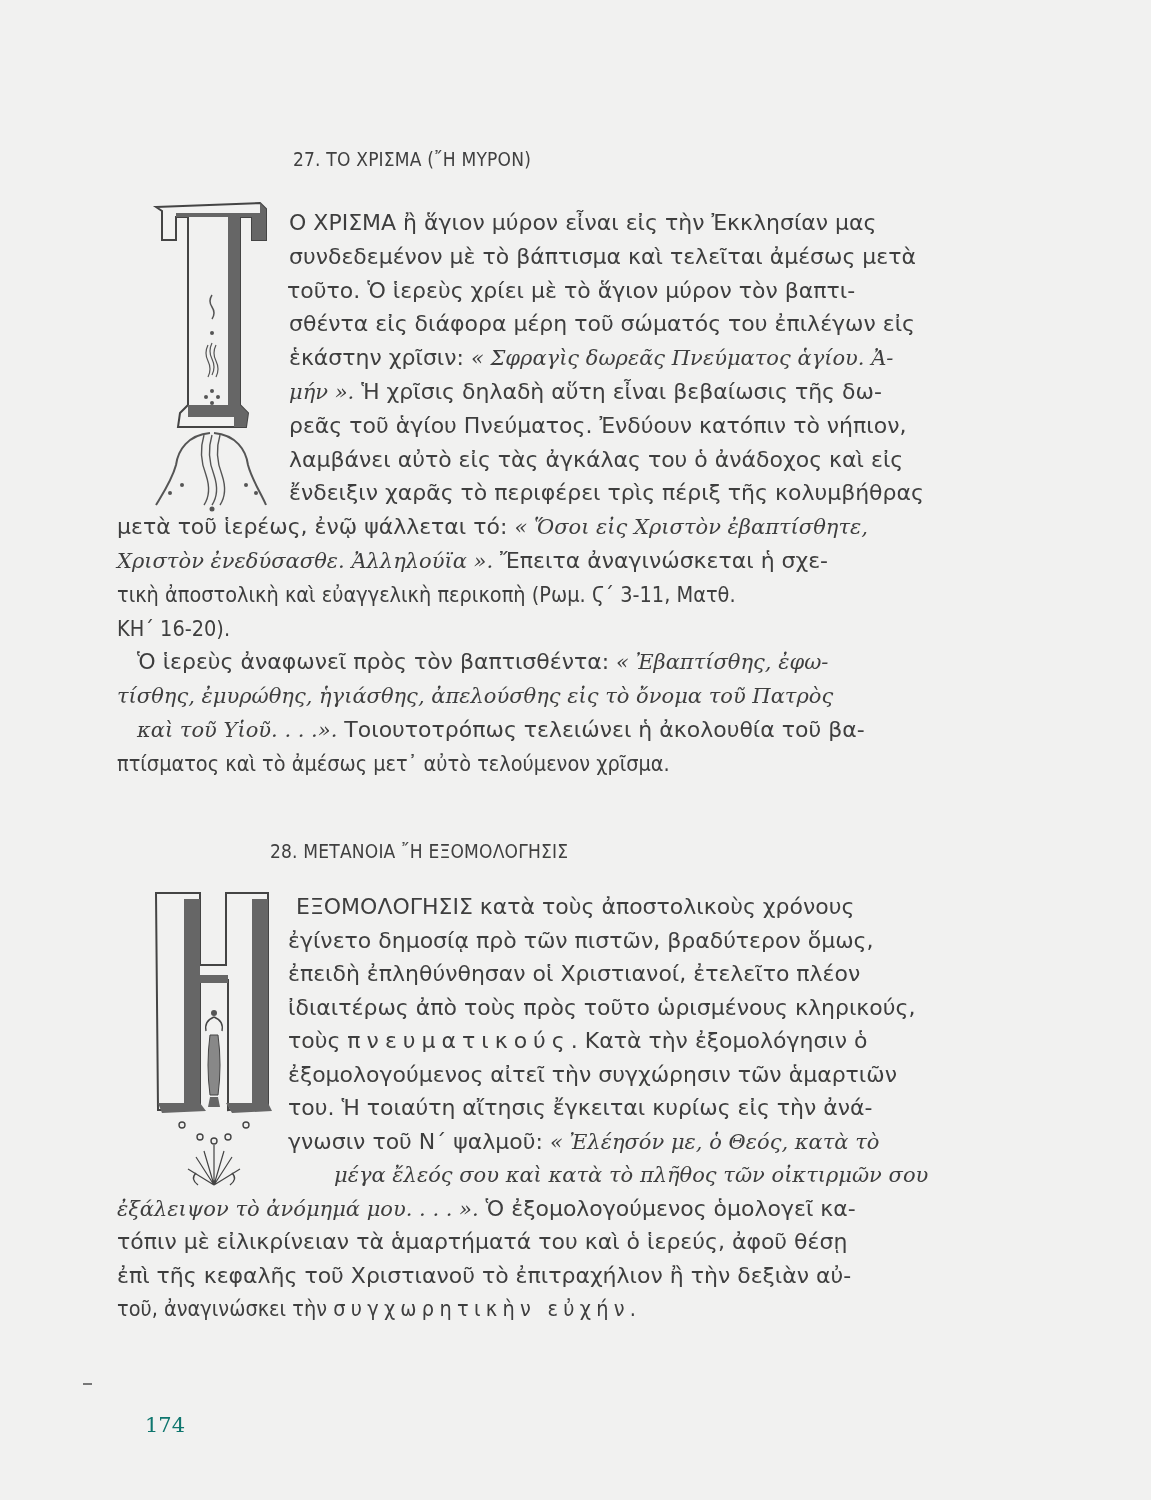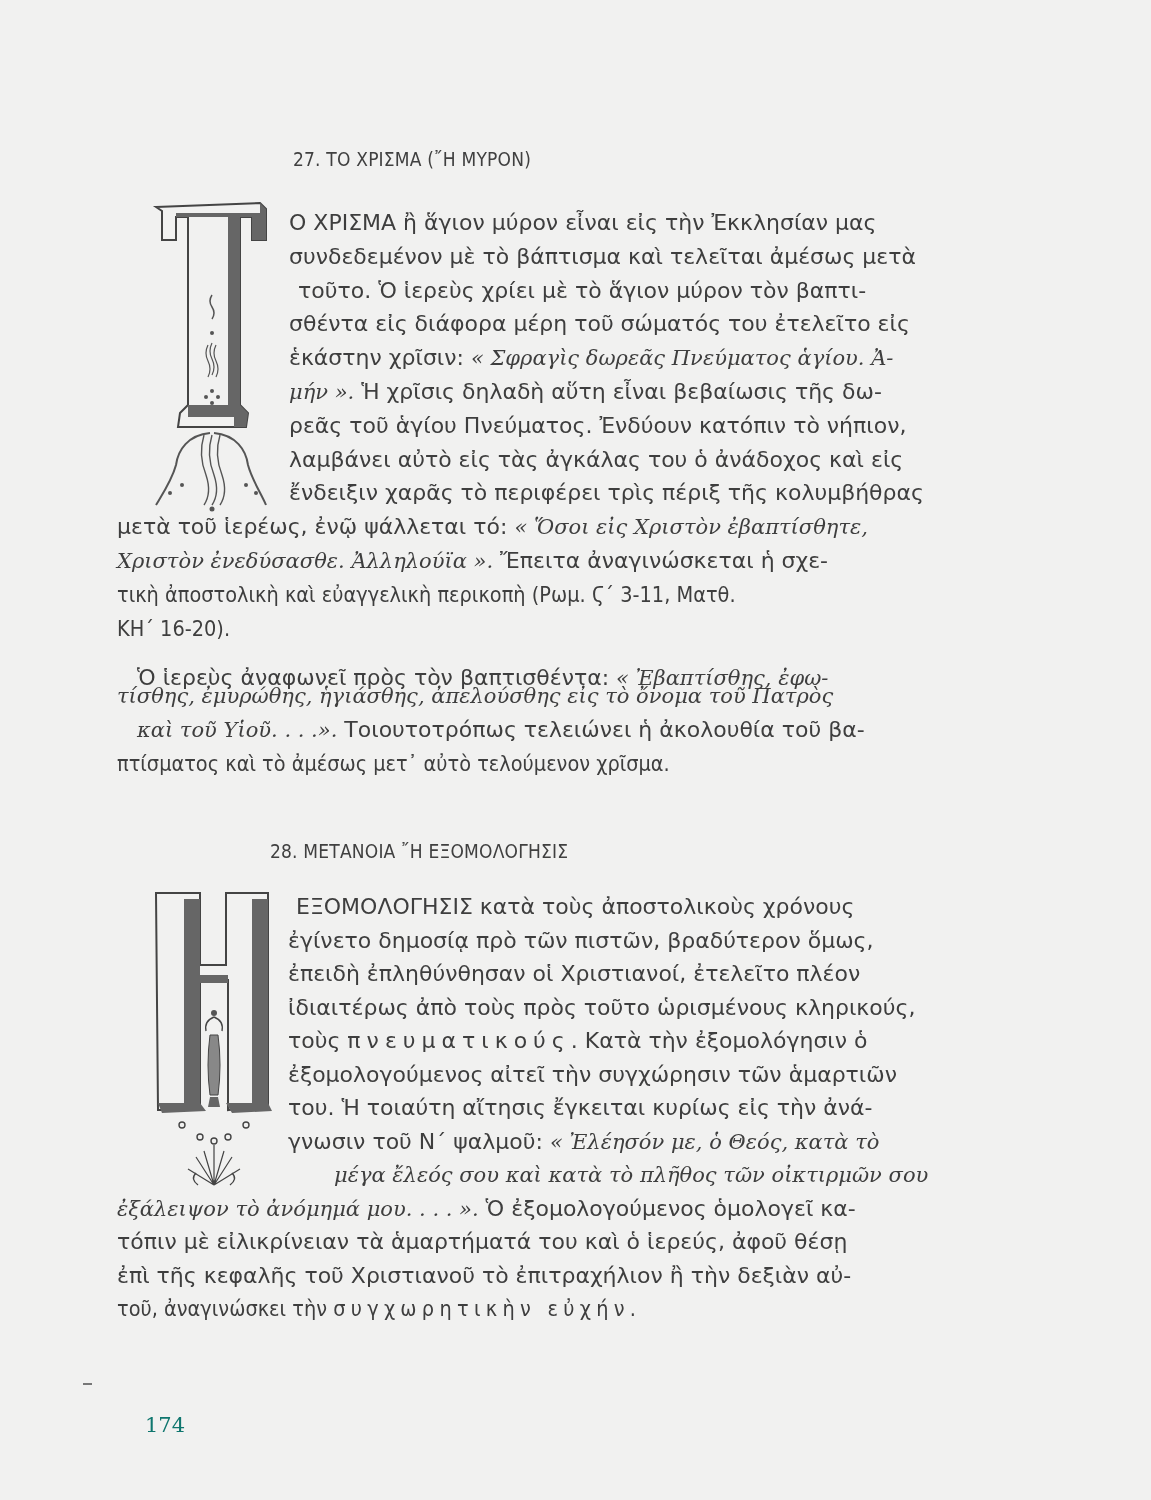--- a/index.html
+++ b/index.html
@@ -98,32 +98,32 @@
       <circle cx="34" cy="290" r="2" stroke="none"></circle>
       <circle cx="98" cy="290" r="2" stroke="none"></circle>
       <circle cx="108" cy="298" r="2" stroke="none"></circle>
       <circle cx="64" cy="314" r="2.5" stroke="none"></circle>
     </g>
   </svg>
 
   <div id="sec0">
       <div class="line" style="left: 289px; top: 208px; transform: scaleX(1);"><span>Ο ΧΡΙΣΜΑ ἢ ἅγιον μύρον εἶναι εἰς τὴν Ἐκκλησίαν μας</span></div>
       <div class="line" style="left: 289px; top: 241.8px; transform: scaleX(1);"><span>συνδεδεμένον μὲ τὸ βάπτισμα καὶ τελεῖται ἀμέσως μετὰ</span></div>
-      <div class="line" style="left: 298px; top: 275.6px; transform: scaleX(1); text-align: right;"><span>τοῦτο. Ὁ ἱερεὺς χρίει μὲ τὸ ἅγιον μύρον τὸν βαπτι-</span></div>
-      <div class="line" style="left: 289px; top: 309.4px; transform: scaleX(1);"><span>σθέντα εἰς διάφορα μέρη τοῦ σώματός του ἐτελεῖτο εἰς</span></div>
+      <div class="line" style="left: 287px; top: 275.6px; transform: scaleX(1); text-align: right;"><span>τοῦτο. Ὁ ἱερεὺς χρίει μὲ τὸ ἅγιον μύρον τὸν βαπτι-</span></div>
+      <div class="line" style="left: 289px; top: 309.4px; transform: scaleX(1);"><span>σθέντα εἰς διάφορα μέρη τοῦ σώματός του ἐπιλέγων εἰς</span></div>
       <div class="line" style="left: 289px; top: 343.2px; transform: scaleX(1);"><span>ἑκάστην χρῖσιν: </span><span class="it">« Σφραγὶς δωρεᾶς Πνεύματος ἁγίου. Ἀ-</span></div>
       <div class="line" style="left: 289px; top: 377px; transform: scaleX(1);"><span class="it">μήν ».</span><span> Ἡ χρῖσις δηλαδὴ αὕτη εἶναι βεβαίωσις τῆς δω-</span></div>
       <div class="line" style="left: 289px; top: 410.8px; transform: scaleX(1);"><span>ρεᾶς τοῦ ἁγίου Πνεύματος. Ἐνδύουν κατόπιν τὸ νήπιον,</span></div>
       <div class="line" style="left: 289px; top: 444.6px; transform: scaleX(1);"><span>λαμβάνει αὐτὸ εἰς τὰς ἀγκάλας του ὁ ἀνάδοχος καὶ εἰς</span></div>
       <div class="line" style="left: 289px; top: 478.4px; transform: scaleX(1);"><span>ἔνδειξιν χαρᾶς τὸ περιφέρει τρὶς πέριξ τῆς κολυμβήθρας</span></div>
       <div class="line" style="left: 117px; top: 512.2px; transform: scaleX(1);"><span>μετὰ τοῦ ἱερέως, ἐνῷ ψάλλεται τό: </span><span class="it">« Ὅσοι εἰς Χριστὸν ἐβαπτίσθητε,</span></div>
       <div class="line" style="left: 117px; top: 546px; transform: scaleX(1);"><span class="it">Χριστὸν ἐνεδύσασθε. Ἀλληλούϊα ».</span><span> Ἔπειτα ἀναγινώσκεται ἡ σχε-</span></div>
       <div class="line" style="left: 117px; top: 579.8px;"><span>τικὴ ἀποστολικὴ καὶ εὐαγγελικὴ περικοπὴ (Ρωμ. Ϛ΄ 3-11, Ματθ.</span></div>
       <div class="line" style="left: 117px; top: 613.6px;"><span>ΚΗ΄ 16-20).</span></div>
-      <div class="line" style="left: 137px; top: 647.4px; transform: scaleX(1); margin-top: 16px;"><span>Ὁ ἱερεὺς ἀναφωνεῖ πρὸς τὸν βαπτισθέντα: </span><span class="it">« Ἐβαπτίσθης, ἐφω-</span></div>
+      <div class="line" style="left: 137px; top: 647.4px; transform: scaleX(1);"><span>Ὁ ἱερεὺς ἀναφωνεῖ πρὸς τὸν βαπτισθέντα: </span><span class="it">« Ἐβαπτίσθης, ἐφω-</span></div>
       <div class="line" style="left: 117px; top: 681.2px; transform: scaleX(1);"><span class="it">τίσθης, ἐμυρώθης, ἡγιάσθης, ἀπελούσθης εἰς τὸ ὄνομα τοῦ Πατρὸς</span></div>
       <div class="line" style="left: 117px; top: 715px; transform: scaleX(1); margin-left: 20px;"><span class="it">καὶ τοῦ Υἱοῦ. . . .».</span><span> Τοιουτοτρόπως τελειώνει ἡ ἀκολουθία τοῦ βα-</span></div>
       <div class="line" style="left: 117px; top: 748.8px;"><span>πτίσματος καὶ τὸ ἀμέσως μετ᾽ αὐτὸ τελούμενον χρῖσμα.</span></div>
     </div>
 
   <div class="heading" style="left:270px; top:840px;">28. ΜΕΤΑΝΟΙΑ ῎Η ΕΞΟΜΟΛΟΓΗΣΙΣ</div>
 
   <svg class="dropcap" style="left:148px; top:885px;" width="125" height="310" viewBox="0 0 125 310">
     <g fill="#555" stroke="#444">
       <path d="M8 8 L52 8 L52 80 L78 80 L78 8 L120 8 L120 220 L80 225 L80 95 L52 95 L52 225 L10 225 Z" fill="#f1f1f0" stroke-width="2"></path>

